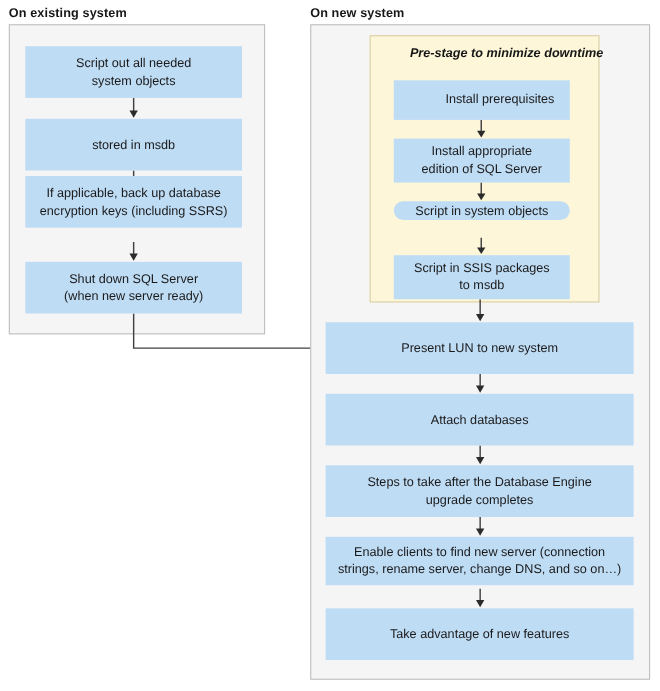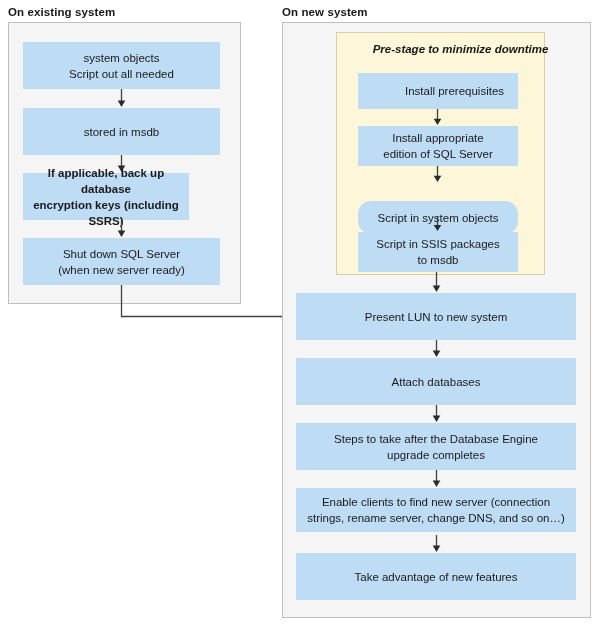--- a/index.html
+++ b/index.html
@@ -71,22 +71,22 @@
 </style>
 </head>
 <body>
 
 <div class="panel-title" style="left:8px; top:6px;">On existing system</div>
 
 <div class="panel" style="left:8px; top:22px; width:233px; height:282px;"></div>
 
 <div class="node" style="left:23px; top:42px; width:197px; height:47px;">
   <span>
+    <span>Script out all needed</span>
     <span>system objects</span>
-    <span>Script out all needed</span>
   </span>
 </div>
 
 <div class="arrow-v" style="left:116px; top:89px; height:19px;">
   <svg width="11" height="19" viewBox="0 0 11 19">
     <line x1="5.5" y1="0" x2="5.5" y2="13" stroke="#404040" stroke-width="1.3"></line>
     <polygon points="5.5,18 1.7,11.5 9.3,11.5" fill="#2b2b2b"></polygon>
   </svg>
 </div>
 
@@ -96,21 +96,21 @@
   </span>
 </div>
 
 <div class="arrow-v" style="left:116px; top:155px; height:18px;">
   <svg width="11" height="18" viewBox="0 0 11 18">
     <line x1="5.5" y1="0" x2="5.5" y2="12" stroke="#404040" stroke-width="1.3"></line>
     <polygon points="5.5,17 1.7,10.5 9.3,10.5" fill="#2b2b2b"></polygon>
   </svg>
 </div>
 
-<div class="node" style="left:23px; top:173px; width:166px; height:47px;font-weight:bold;">
+<div class="node" style="left:23px; top:160px; width:197px; height:47px;">
   <span>
     <span>If applicable, back up database</span>
     <span>encryption keys (including SSRS)</span>
   </span>
 </div>
 
 <div class="arrow-v" style="left:116px; top:220px; height:18px;">
   <svg width="11" height="18" viewBox="0 0 11 18">
     <line x1="5.5" y1="0" x2="5.5" y2="12" stroke="#404040" stroke-width="1.3"></line>
     <polygon points="5.5,17 1.7,10.5 9.3,10.5" fill="#2b2b2b"></polygon>
@@ -159,21 +159,21 @@
   </span>
 </div>
 
 <div class="arrow-v" style="left:432px; top:166px; height:17px;">
   <svg width="11" height="17" viewBox="0 0 11 17">
     <line x1="5.5" y1="0" x2="5.5" y2="11" stroke="#404040" stroke-width="1.3"></line>
     <polygon points="5.5,16 1.7,9.8 9.3,9.8" fill="#2b2b2b"></polygon>
   </svg>
 </div>
 
-<div class="node" style="left:358px; top:201px; width:160px; height:33px;border-radius:13px;">
+<div class="node" style="left:358px; top:183px; width:160px; height:17px;border-radius:13px;">
   <span>
     <span>Script in system objects</span>
   </span>
 </div>
 
 <div class="arrow-v" style="left:432px; top:216px; height:16px;">
   <svg width="11" height="16" viewBox="0 0 11 16">
     <line x1="5.5" y1="0" x2="5.5" y2="10" stroke="#404040" stroke-width="1.3"></line>
     <polygon points="5.5,15 1.7,9 9.3,9" fill="#2b2b2b"></polygon>
   </svg>

